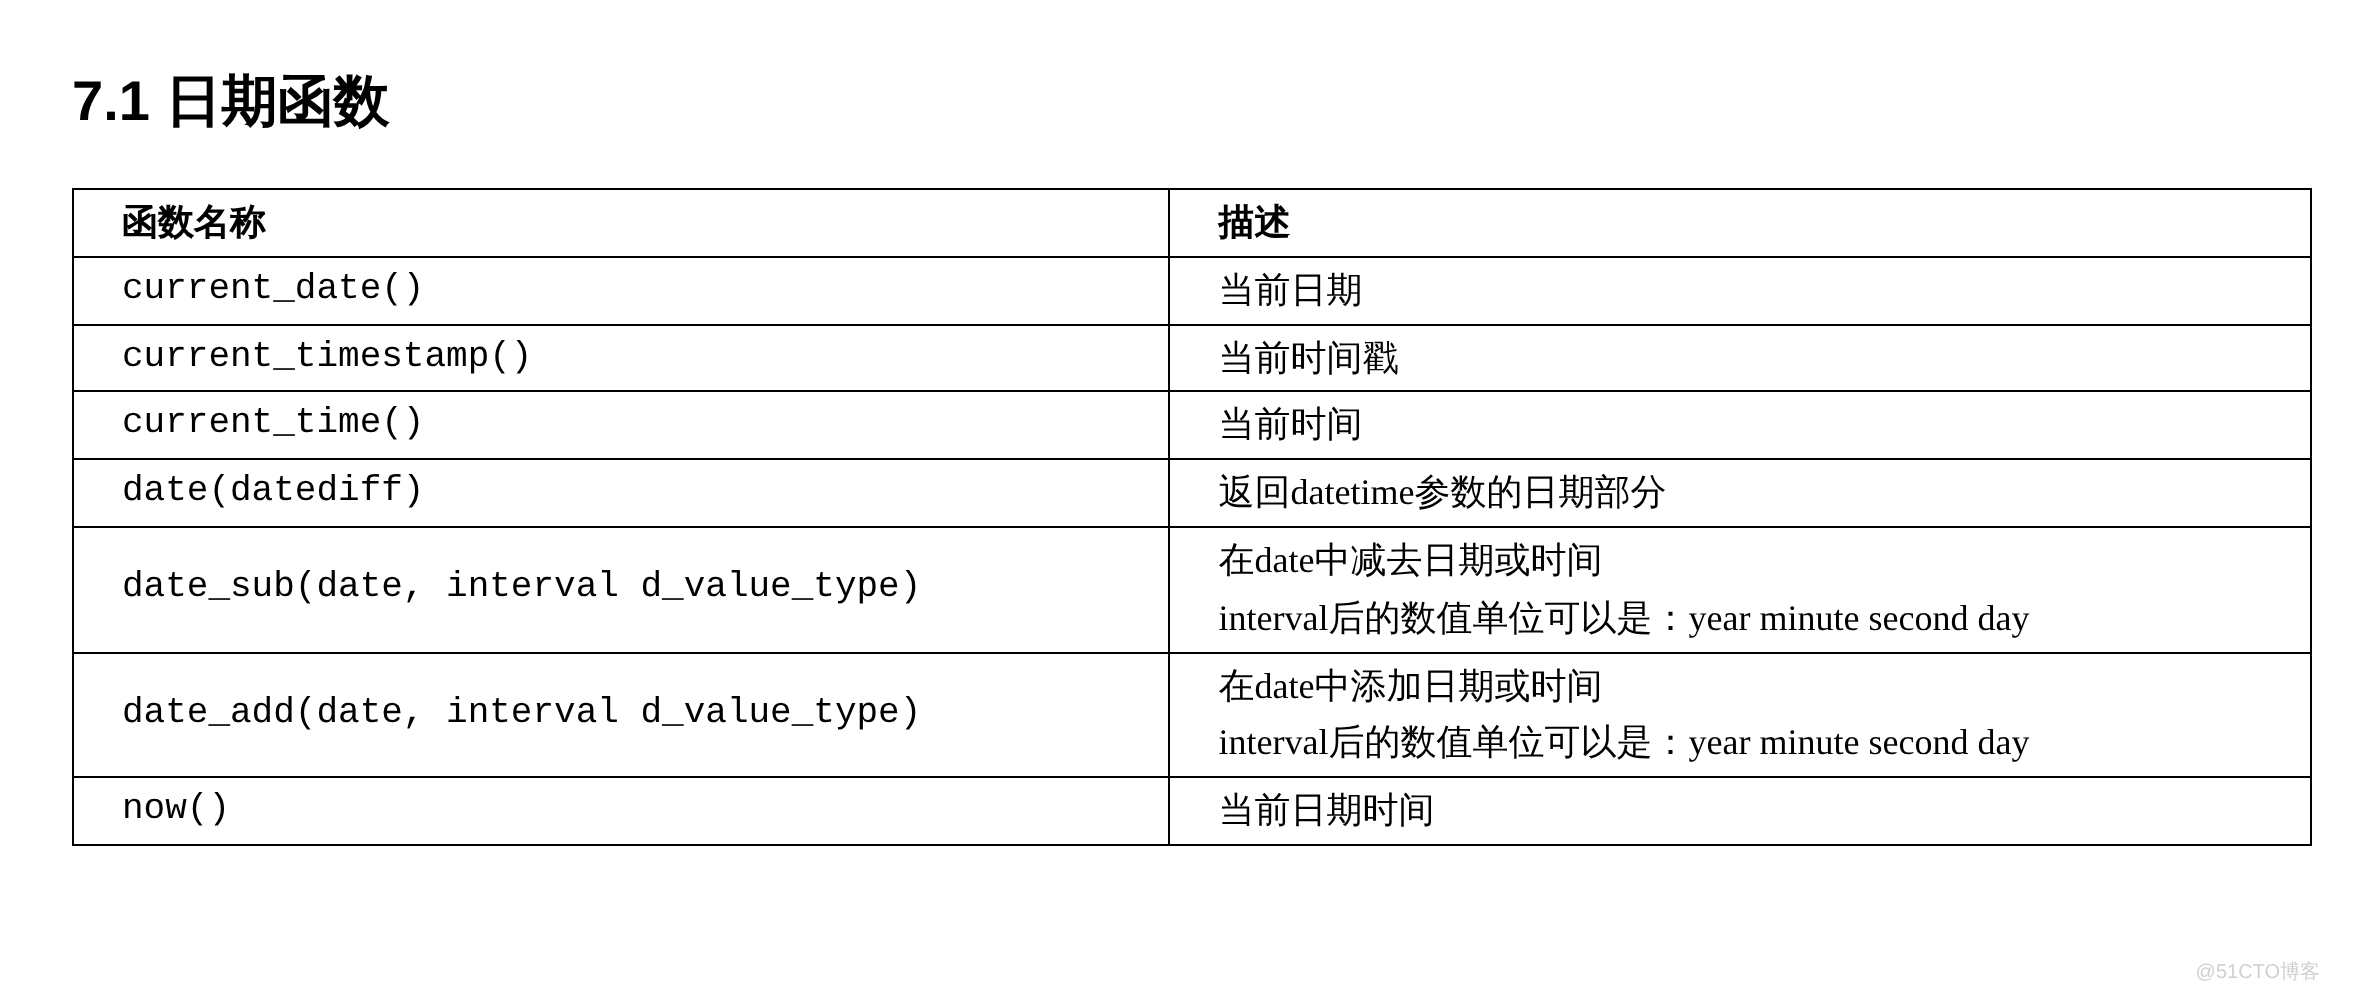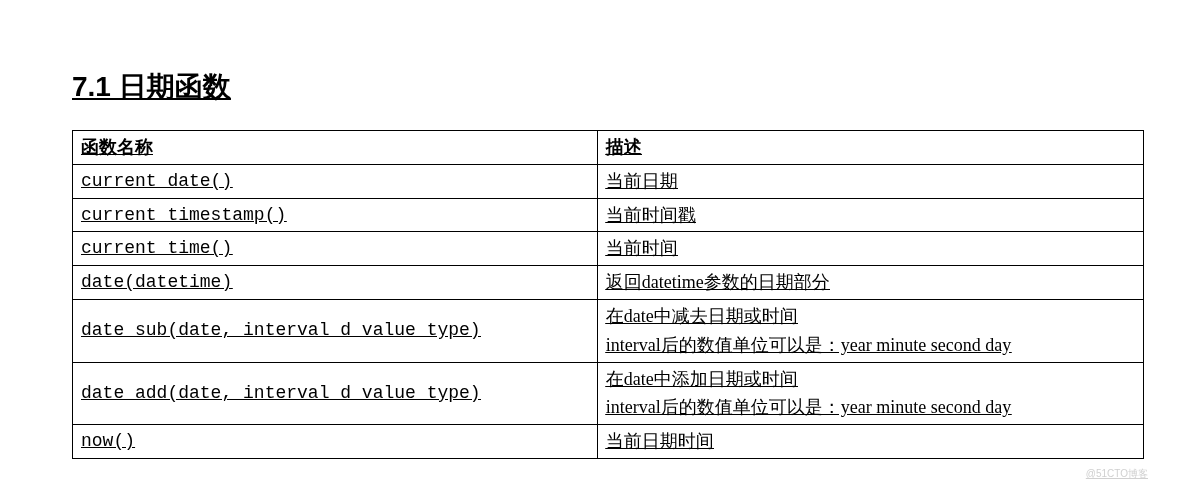--- a/index.html
+++ b/index.html
@@ -1,40 +1,39 @@
 <!DOCTYPE html>
 <html><head>
   <meta charset="utf-8">
   <style>
     * {
-      margin: 16px;
+      margin: 4px;
       padding: 0;
       box-sizing: border-box;
-      text-decoration: underline;
     }
     body {
       font-family: "Microsoft YaHei", "SimSun", Arial, sans-serif;
       background: #ffffff;
       padding: 20px 24px;
       color: #000;
     }
     .heading {
       font-size: 28px;
       font-weight: bold;
       margin-bottom: 24px;
       color: #000;
     }
     table {
       border-collapse: collapse;
       width: 100%;
       max-width: 1140px;
     }
     th, td {
       border: 1px solid #000;
-      padding: 2px 8px;
+      padding: 2px 24px;
       text-align: left;
       vertical-align: top;
       font-size: 18px;
       line-height: 1.6;
     }
     th {
       font-weight: bold;
       font-family: "SimSun", serif;
       background: #fff;
     }
@@ -79,21 +78,21 @@
       </tr>
       <tr>
         <td class="func">current_timestamp()</td>
         <td class="desc">当前时间戳</td>
       </tr>
       <tr>
         <td class="func">current_time()</td>
         <td class="desc">当前时间</td>
       </tr>
       <tr>
-        <td class="func">date(datetime)</td>
+        <td class="func">date(datediff)</td>
         <td class="desc">返回datetime参数的日期部分</td>
       </tr>
       <tr>
         <td class="func">date_sub(date, interval d_value_type)</td>
         <td class="desc">在date中减去日期或时间<br>interval后的数值单位可以是：year minute second day</td>
       </tr>
       <tr>
         <td class="func">date_add(date, interval d_value_type)</td>
         <td class="desc">在date中添加日期或时间<br>interval后的数值单位可以是：year minute second day</td>
       </tr>

